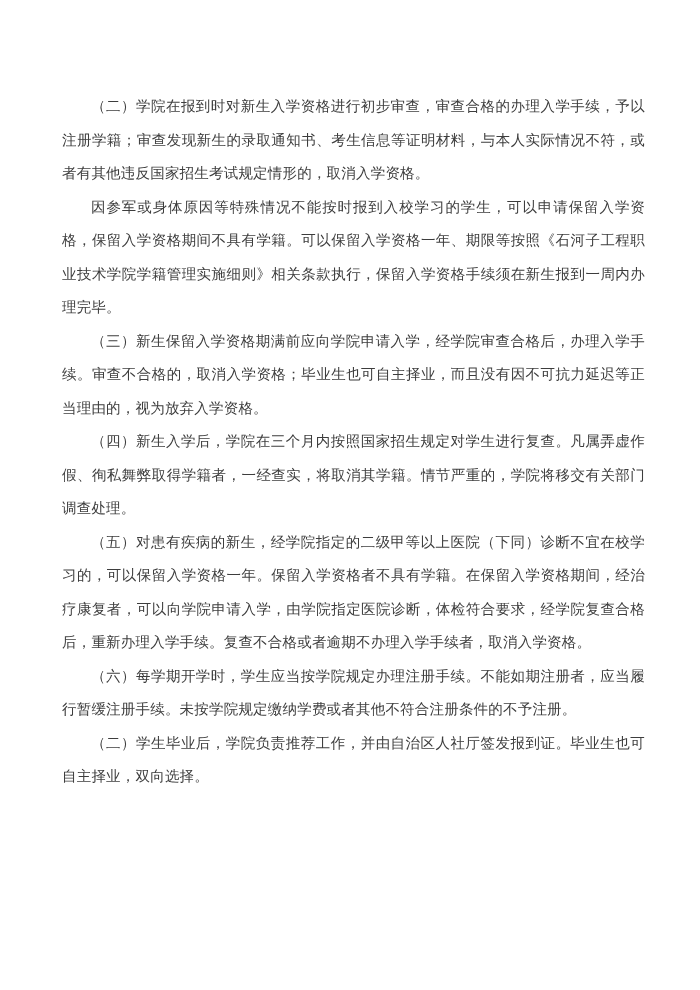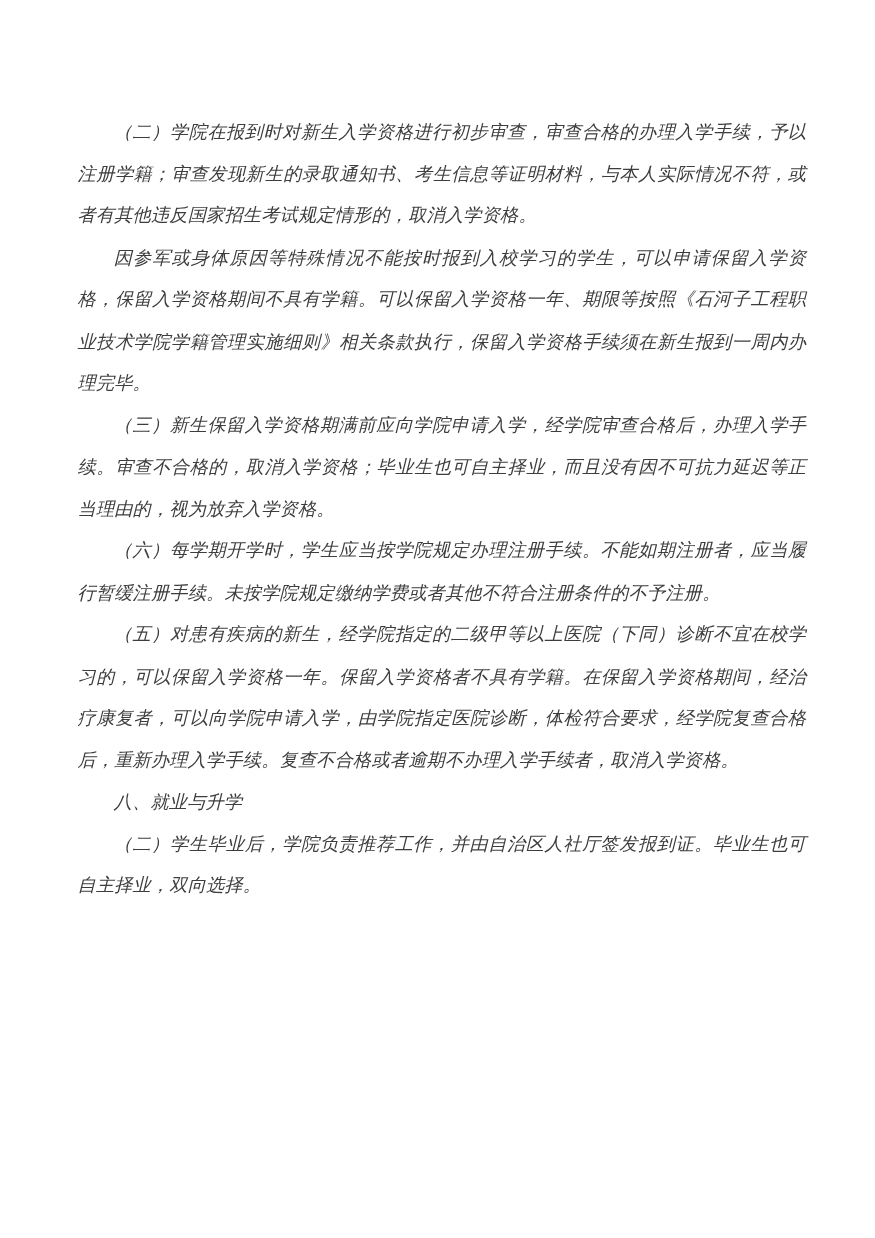--- a/index.html
+++ b/index.html
@@ -23,27 +23,26 @@
   .page p {
     margin: 0;
     padding: 0;
     font-size: 14.5px;
     line-height: 33.5px;
     color: #3d3d3d;
     text-align: justify;
     text-justify: inter-ideograph;
     text-indent: 2em;
     letter-spacing: 0.2px;
-    font-style: italic;
   }
 </style>
 </head>
 <body>
 
 <div class="page">
   <p>（二）学院在报到时对新生入学资格进行初步审查，审查合格的办理入学手续，予以注册学籍；审查发现新生的录取通知书、考生信息等证明材料，与本人实际情况不符，或者有其他违反国家招生考试规定情形的，取消入学资格。</p>
   <p>因参军或身体原因等特殊情况不能按时报到入校学习的学生，可以申请保留入学资格，保留入学资格期间不具有学籍。可以保留入学资格一年、期限等按照《石河子工程职业技术学院学籍管理实施细则》相关条款执行，保留入学资格手续须在新生报到一周内办理完毕。</p>
   <p>（三）新生保留入学资格期满前应向学院申请入学，经学院审查合格后，办理入学手续。审查不合格的，取消入学资格；毕业生也可自主择业，而且没有因不可抗力延迟等正当理由的，视为放弃入学资格。</p>
+  <p>（四）新生入学后，学院在三个月内按照国家招生规定对学生进行复查。凡属弄虚作假、徇私舞弊取得学籍者，一经查实，将取消其学籍。情节严重的，学院将移交有关部门调查处理。</p>
+  <p>（五）对患有疾病的新生，经学院指定的二级甲等以上医院（下同）诊断不宜在校学习的，可以保留入学资格一年。保留入学资格者不具有学籍。在保留入学资格期间，经治疗康复者，可以向学院申请入学，由学院指定医院诊断，体检符合要求，经学院复查合格后，重新办理入学手续。复查不合格或者逾期不办理入学手续者，取消入学资格。</p>
   <p>（六）每学期开学时，学生应当按学院规定办理注册手续。不能如期注册者，应当履行暂缓注册手续。未按学院规定缴纳学费或者其他不符合注册条件的不予注册。</p>
-  <p>（五）对患有疾病的新生，经学院指定的二级甲等以上医院（下同）诊断不宜在校学习的，可以保留入学资格一年。保留入学资格者不具有学籍。在保留入学资格期间，经治疗康复者，可以向学院申请入学，由学院指定医院诊断，体检符合要求，经学院复查合格后，重新办理入学手续。复查不合格或者逾期不办理入学手续者，取消入学资格。</p>
-  <p>八、就业与升学</p>
   <p>（二）学生毕业后，学院负责推荐工作，并由自治区人社厅签发报到证。毕业生也可自主择业，双向选择。</p>
 </div>
 
 </body></html>

